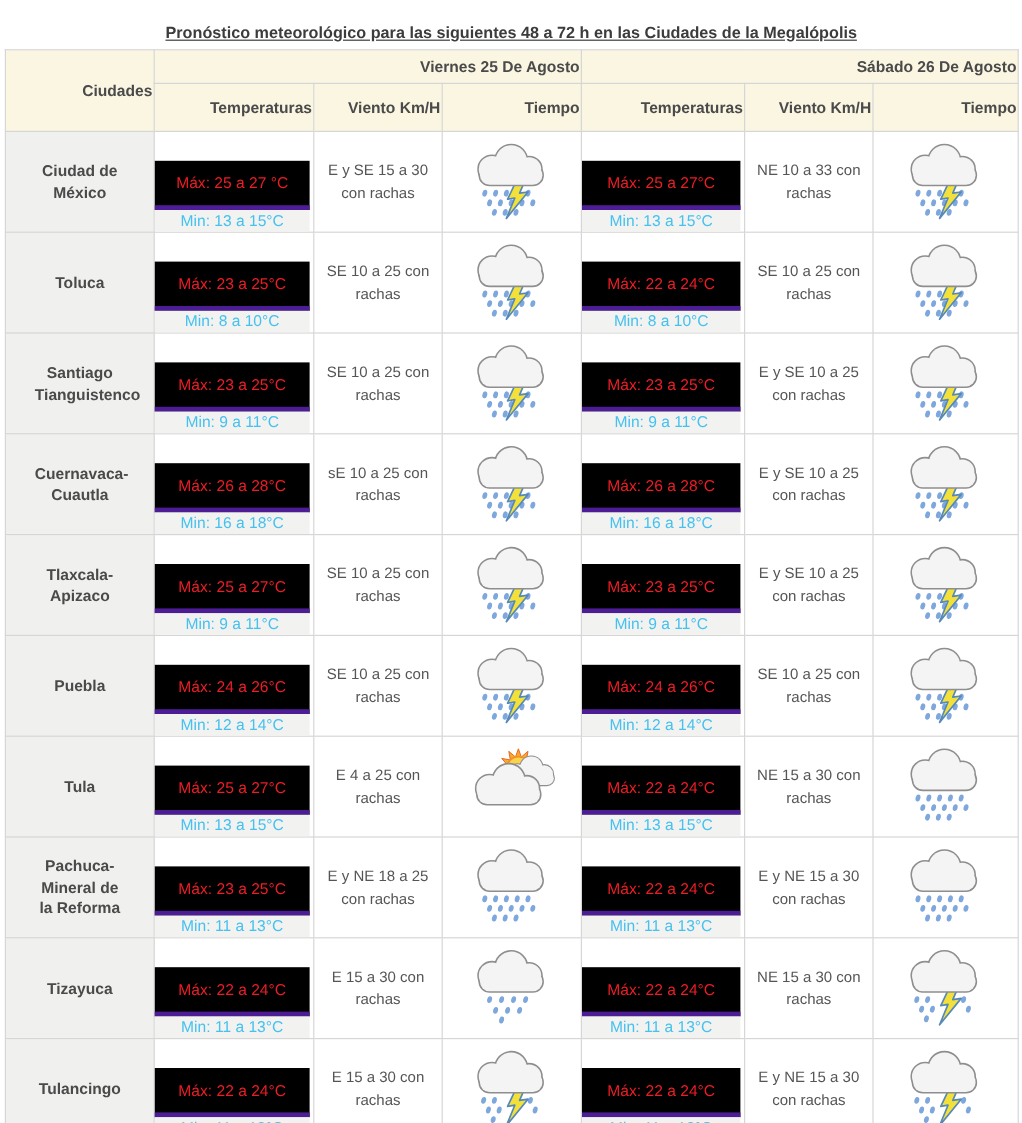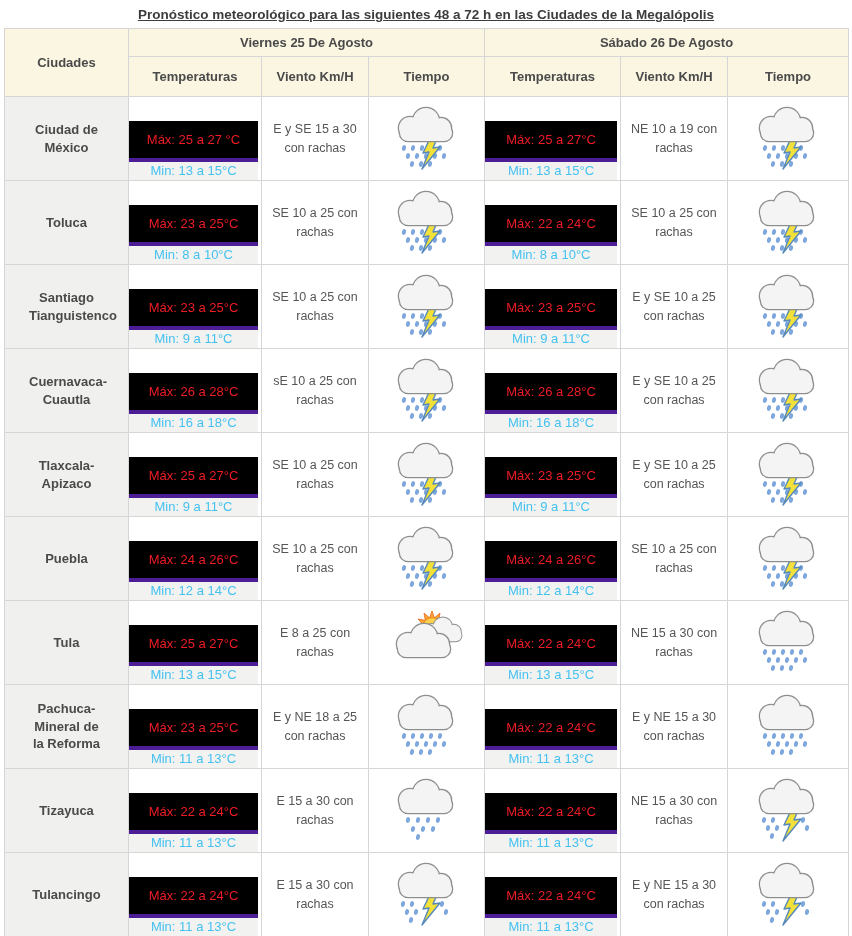--- a/index.html
+++ b/index.html
@@ -3,40 +3,40 @@
 <meta charset="utf-8">
 <style>
   * { box-sizing: border-box; }
   html,body { margin:0; padding:0; background:#fff; }
   body {
     width:852px; height:936px; overflow:hidden;
     font-family:"Liberation Sans", sans-serif;
     color:#555;
   }
   .title {
-    padding:7px 4px 6px;
+    padding:20px 4px 6px;
     text-align:center;
     font-size:13.5px;
     font-weight:bold;
     text-decoration:underline;
     color:var(--title-text,#3c3c3c);
   }
   table.forecast {
     border-collapse:collapse;
     table-layout:fixed;
     margin:0 4px;
     width:844px;
   }
   th, td { border:1px solid var(--border,#d6d6d6); }
   thead th {
     background:var(--header-bg,#faf6e2);
     color:var(--header-text,#4a4a4a);
     font-size:13px;
     font-weight:bold;
-    text-align:center;
+    text-align:right;
   }
   thead tr.day-row th { height:28px; }
   thead tr.sub-row th { height:40px; }
   tbody td {
     height:83px;
     text-align:center;
     vertical-align:middle;
     font-size:13px;
     padding:0;
   }
@@ -152,21 +152,21 @@
               </g>
             </svg>
           </div>
     </td>
     <td>
       <div class="temp-wrap">
         <div class="temp-max">Máx: 25 a 27°C</div>
         <div class="temp-min">Min: 13 a 15°C</div>
       </div>
     </td>
-    <td class="wind">NE 10 a 19 con rachas</td>
+    <td class="wind">NE 10 a 33 con rachas</td>
     <td class="weather">
       <div class="icon">
             <svg width="82" height="66" viewBox="0 0 82 66" xmlns="http://www.w3.org/2000/svg">
               <ellipse cx="18" cy="42" rx="2" ry="2.9" fill="#7da7dd" transform="rotate(14 18 42)"></ellipse>
               <ellipse cx="27" cy="42" rx="2" ry="2.9" fill="#7da7dd" transform="rotate(14 27 42)"></ellipse>
               <ellipse cx="36" cy="42" rx="2" ry="2.9" fill="#7da7dd" transform="rotate(14 36 42)"></ellipse>
               <ellipse cx="45" cy="42" rx="2" ry="2.9" fill="#7da7dd" transform="rotate(14 45 42)"></ellipse>
               <ellipse cx="54" cy="42" rx="2" ry="2.9" fill="#7da7dd" transform="rotate(14 54 42)"></ellipse>
               <ellipse cx="22" cy="50" rx="2" ry="2.9" fill="#7da7dd" transform="rotate(14 22 50)"></ellipse>
               <ellipse cx="31" cy="50" rx="2" ry="2.9" fill="#7da7dd" transform="rotate(14 31 50)"></ellipse>
@@ -605,21 +605,21 @@
   </tr>
 
   <tr>
     <td class="city">Tula</td>
     <td>
       <div class="temp-wrap">
         <div class="temp-max">Máx: 25 a 27°C</div>
         <div class="temp-min">Min: 13 a 15°C</div>
       </div>
     </td>
-    <td class="wind">E 8 a 25 con rachas</td>
+    <td class="wind">E 4 a 25 con rachas</td>
     <td class="weather">
       <div class="icon">
             <svg width="82" height="66" viewBox="0 0 82 66" xmlns="http://www.w3.org/2000/svg">
               <polygon points="62.0,17.0 55.2,14.6 55.2,19.4" fill="#f9a832" stroke="#e8611d" stroke-width="0.8"></polygon>
               <polygon points="59.9,25.0 55.2,19.5 52.7,23.7" fill="#f9a832" stroke="#e8611d" stroke-width="0.8"></polygon>
               <polygon points="54.0,30.9 52.7,23.7 48.5,26.2" fill="#f9a832" stroke="#e8611d" stroke-width="0.8"></polygon>
               <polygon points="46.0,33.0 48.4,26.2 43.6,26.2" fill="#f9a832" stroke="#e8611d" stroke-width="0.8"></polygon>
               <polygon points="38.0,30.9 43.5,26.2 39.3,23.7" fill="#f9a832" stroke="#e8611d" stroke-width="0.8"></polygon>
               <polygon points="32.1,25.0 39.3,23.7 36.8,19.5" fill="#f9a832" stroke="#e8611d" stroke-width="0.8"></polygon>
               <polygon points="30.0,17.0 36.8,19.4 36.8,14.6" fill="#f9a832" stroke="#e8611d" stroke-width="0.8"></polygon>

